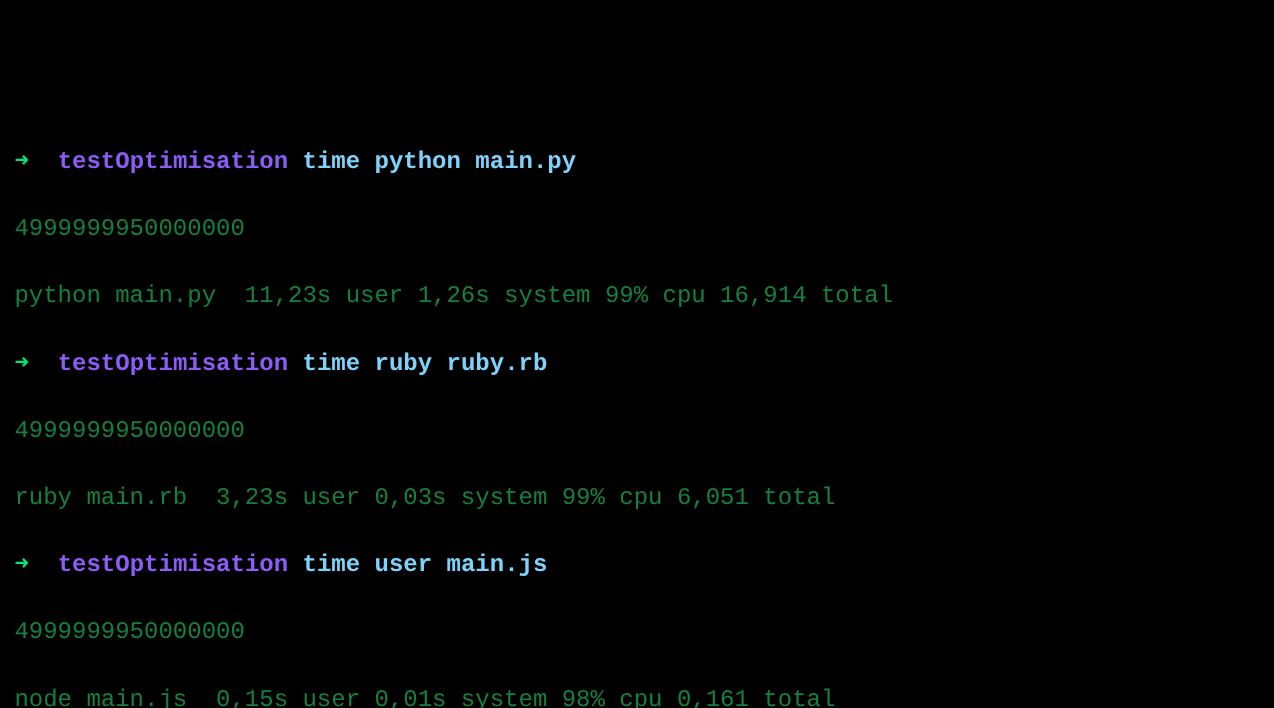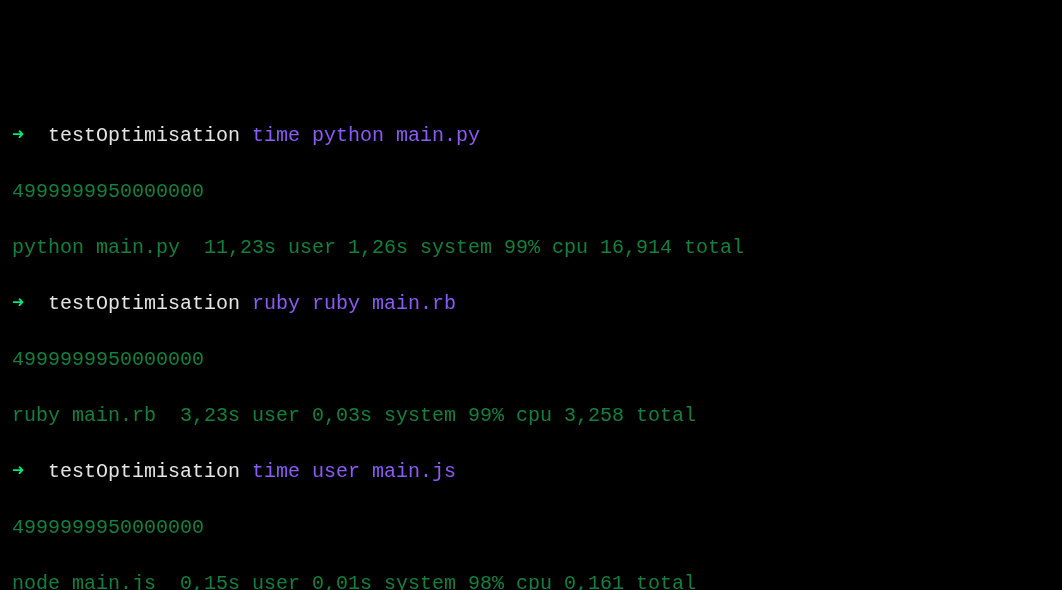--- a/index.html
+++ b/index.html
@@ -21,43 +21,43 @@
       white-space: pre;
     }
     .line {
       display: block;
     }
     .arrow {
       color: #00e676;
       font-weight: bold;
     }
     .prompt {
-      color: #e5e5e5;
-      font-weight: normal;
+      color: #8b5cf6;
+      font-weight: bold;
     }
     .cmd {
-      color: #8b5cf6;
-      font-weight: normal;
+      color: #7dd3fc;
+      font-weight: bold;
     }
     .out {
       color: #15803d;
       font-weight: normal;
     }
   </style>
 </head>
 <body>
 
 
 
 <div class="line"><span class="arrow">➜  </span><span class="prompt">testOptimisation</span><span class="cmd"> time python main.py</span></div>
 <div class="line out">4999999950000000</div>
 <div class="line out">python main.py  11,23s user 1,26s system 99% cpu 16,914 total</div>
-<div class="line"><span class="arrow">➜  </span><span class="prompt">testOptimisation</span><span class="cmd"> ruby ruby main.rb</span></div>
+<div class="line"><span class="arrow">➜  </span><span class="prompt">testOptimisation</span><span class="cmd"> time ruby ruby.rb</span></div>
 <div class="line out">4999999950000000</div>
-<div class="line out">ruby main.rb  3,23s user 0,03s system 99% cpu 3,258 total</div>
+<div class="line out">ruby main.rb  3,23s user 0,03s system 99% cpu 6,051 total</div>
 <div class="line"><span class="arrow">➜  </span><span class="prompt">testOptimisation</span><span class="cmd"> time user main.js</span></div>
 <div class="line out">4999999950000000</div>
 <div class="line out">node main.js  0,15s user 0,01s system 98% cpu 0,161 total</div>
 
 
 
 
 
 
 

